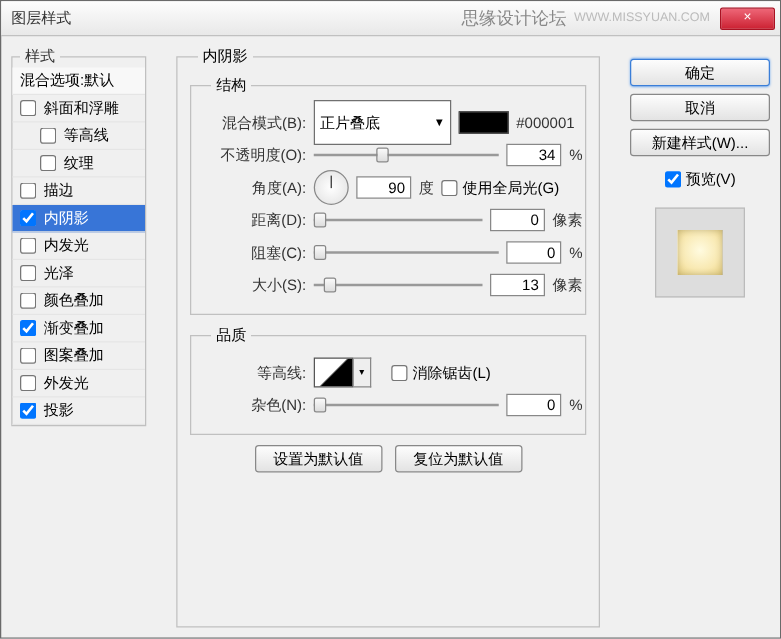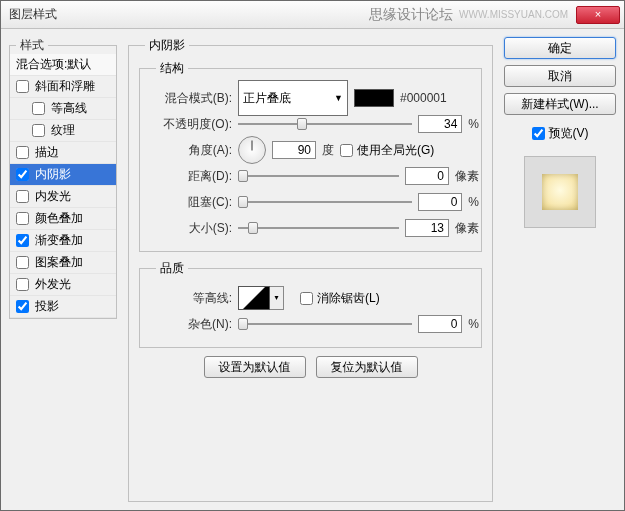--- a/index.html
+++ b/index.html
@@ -4,21 +4,21 @@
 <style>
 * { box-sizing: border-box; margin: 0; padding: 0; font-family: "Microsoft YaHei", SimSun, sans-serif; font-size: 12px; }
 body { background: #c8d0d8; width: 625px; height: 511px; overflow: hidden; }
 .window { width: 625px; height: 511px; background: #f0f0f0; border: 1px solid #6a6a6a; display: flex; flex-direction: column; }
 .titlebar { height: 28px; background: linear-gradient(#fdfdfd, #e8e8e8); border-bottom: 1px solid #c0c0c0; display: flex; align-items: center; padding: 0 4px 0 8px; }
 .titlebar .title { flex: 0 0 auto; color: #333; }
 .titlebar .spacer { flex: 1; }
 .titlebar .wm { color: #888; font-size: 14px; margin-right: 6px; }
 .titlebar .url { color: #bbb; font-size: 10px; margin-right: 8px; }
 .close-btn { width: 44px; height: 18px; background: linear-gradient(#e67, #c23); border: 1px solid #a12; border-radius: 2px; color: #fff; text-align: center; line-height: 14px; font-size: 11px; cursor: pointer; }
-.content { flex: 1; display: flex; padding: 8px; gap: 11px; }
+.content { flex: 1; display: flex; padding: 8px; gap: 24px; }
 .left-col { width: 108px; display: flex; flex-direction: column; }
 .left-col fieldset { border: 1px solid #c0c0c0; padding: 0; }
 .left-col legend { padding: 0 4px; margin-left: 6px; color: #333; }
 .left-list { display: flex; flex-direction: column; }
 .left-list .row { height: 22px; display: flex; align-items: center; padding: 0 4px 0 6px; border-bottom: 1px solid #e5e5e5; cursor: pointer; }
 .left-list .row.header { background: #f8f8f8; }
 .left-list .row.selected { background: #3875d7; color: #fff; }
 .left-list .row input[type=checkbox] { margin-right: 6px; width: 13px; height: 13px; }
 .left-list .row.indent { padding-left: 22px; }
 .mid-col { flex: 1; }
@@ -40,21 +40,21 @@
 .dial .needle { position: absolute; left: 50%; top: 50%; width: 10px; height: 1px; background: #333; transform-origin: left center; transform: rotate(-90deg); }
 .chk { display: flex; align-items: center; gap: 4px; cursor: pointer; }
 .chk input { width: 13px; height: 13px; }
 .contour { width: 32px; height: 24px; border: 1px solid #555; background: linear-gradient(135deg,#fff 48%, #000 52%); cursor: pointer; }
 .contour-wrap { display: flex; align-items: center; }
 .contour-wrap .dd { width: 14px; height: 24px; border: 1px solid #888; border-left: none; background: #eee; text-align: center; line-height: 22px; font-size: 8px; cursor: pointer; }
 .btn-row { display: flex; gap: 10px; justify-content: center; margin-top: 6px; }
 .btn { height: 22px; padding: 0 14px; border: 1px solid #888; background: linear-gradient(#fdfdfd,#e3e3e3); border-radius: 3px; cursor: pointer; line-height: 20px; }
 .right-col { width: 112px; display: flex; flex-direction: column; gap: 6px; align-items: stretch; }
 .right-col .btn { width: 100%; text-align: center; }
-.right-col .btn.primary { border: 1px solid #3a7ed8; box-shadow: 0 0 2px #6aa6ef; }
+.right-col .btn.primary { border: 1px solid #3a7ed8; box-shadow: 0 0 2px #6aa6ef; margin-top: 10px; }
 .preview-chk { display: flex; align-items: center; gap: 4px; margin-top: 4px; justify-content: center; }
 .preview-box { margin-top: 8px; width: 72px; height: 72px; border: 1px solid #bbb; background: #ddd; align-self: center; display: flex; align-items: center; justify-content: center; }
 .preview-box .sw { width: 36px; height: 36px; background: radial-gradient(circle at 50% 45%, #fffbe0 0%, #f8e8b0 60%, #e8d080 100%); box-shadow: inset 0 0 6px rgba(0,0,0,.2); }
 </style>
 </head>
 <body>
 
 <div class="window">
   <div class="titlebar">
     <span class="title">图层样式</span>
@@ -89,20 +89,24 @@
               <input type="checkbox" style="">
               <span>描边</span>
             </div>
           <div class="row selected">
               <input type="checkbox" checked="" style="">
               <span>内阴影</span>
             </div>
           <div class="row">
               <input type="checkbox" style="">
               <span>内发光</span>
+            </div>
+          <div class="row">
+              <input type="checkbox" style="">
+              <span>光泽</span>
             </div>
           <div class="row">
               <input type="checkbox" style="">
               <span>颜色叠加</span>
             </div>
           <div class="row">
               <input type="checkbox" checked="" style="">
               <span>渐变叠加</span>
             </div>
           <div class="row">

